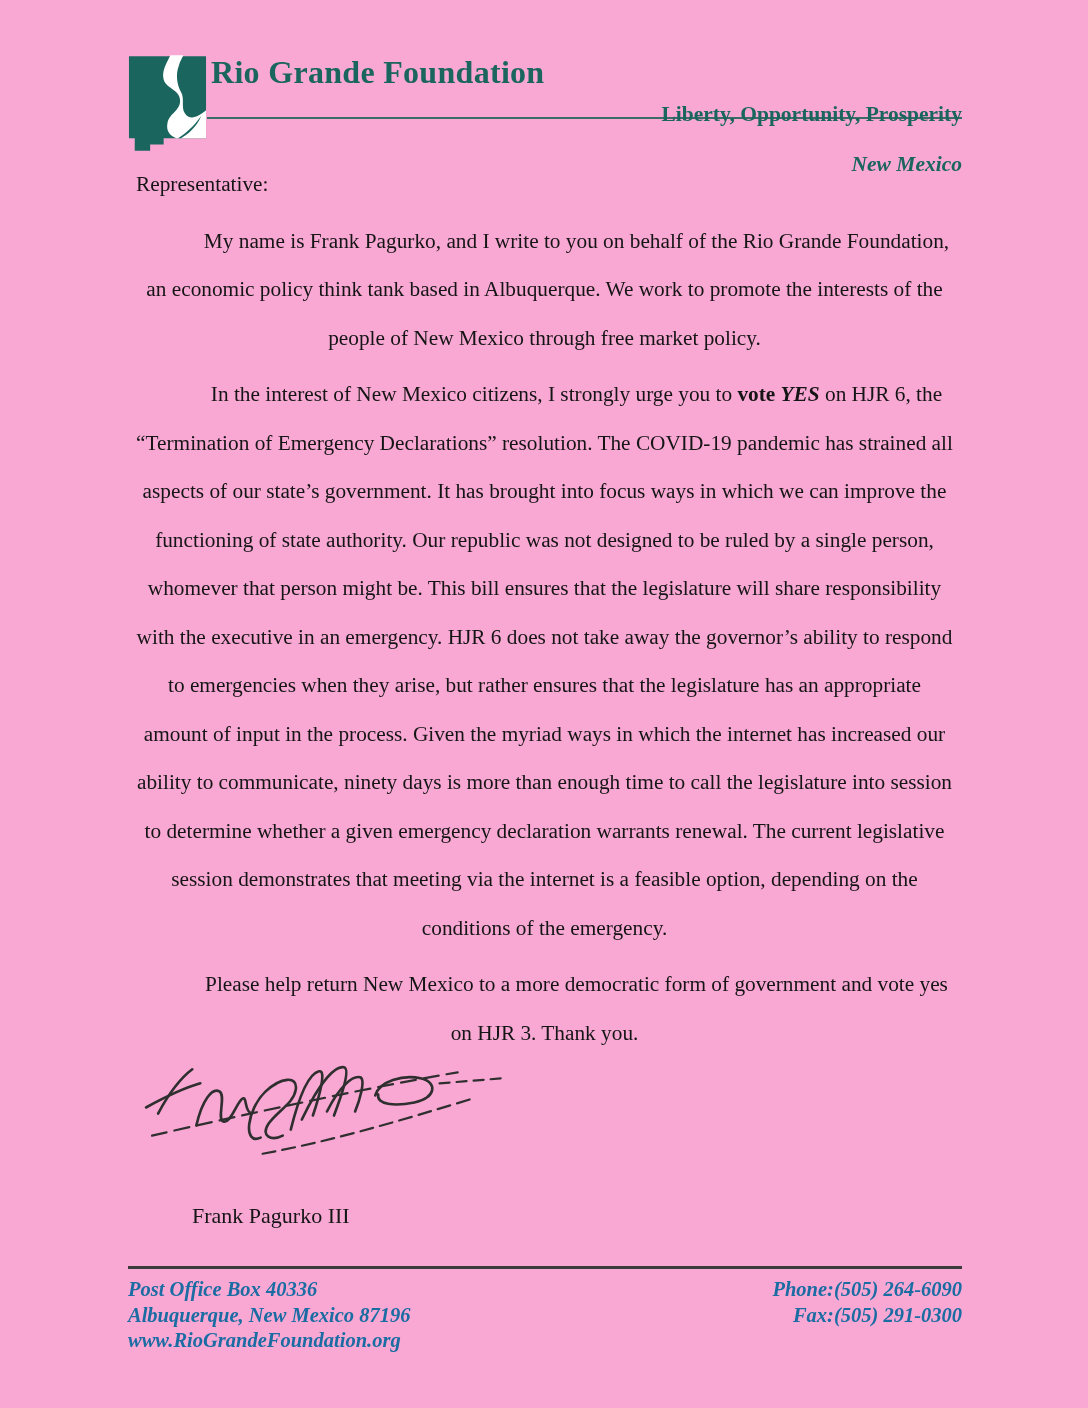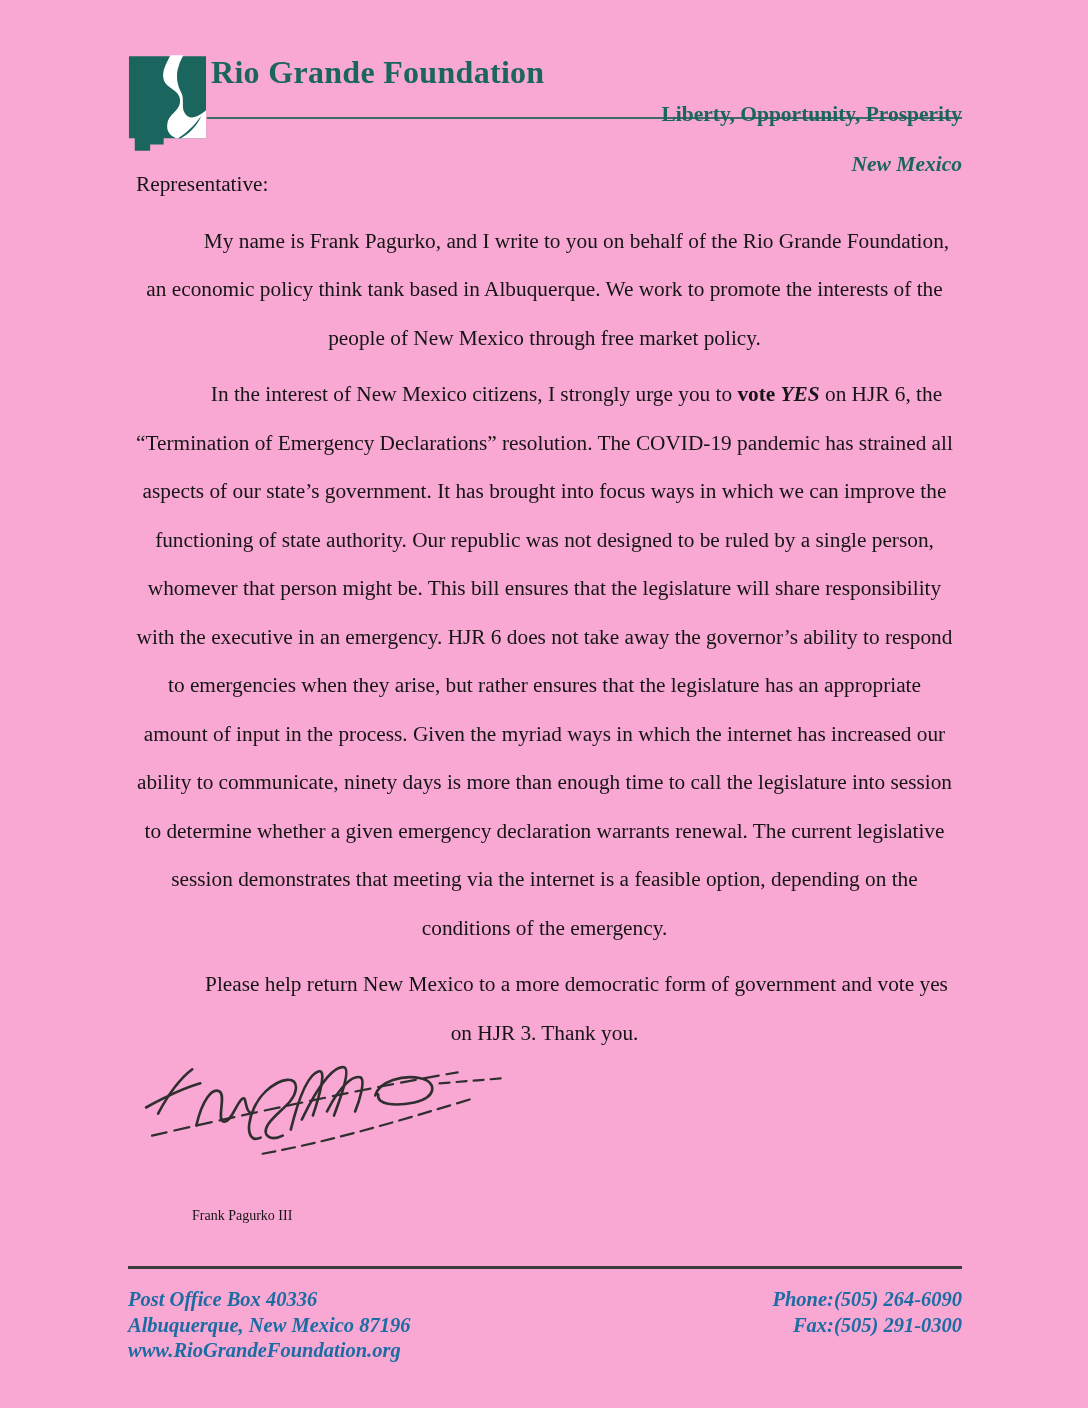--- a/index.html
+++ b/index.html
@@ -40,27 +40,27 @@
   
   .letter-body {
     position: absolute; left: 128px; top: 152px; width: 833px;
     font-size: 21.3px; line-height: 48.5px; text-align: left;
   }
   .letter-body p { margin: 8px; }
   .para { text-indent: 64px; text-align: center; }
 
   
   .signature-svg { position: absolute; left: 138px; top: 1046px; width: 392px; height: 128px; }
-  .signer-name { position: absolute; left: 192px; top: 1203px; font-size: 14px; line-height: 26px; }
+  .signer-name { position: absolute; left: 192px; top: 1203px; font-size: 22px; line-height: 26px; }
 
   
   .footer {
     position: absolute; left: 128px; top: 1266px; width: 834px;
     border-top: 3px solid #3c3c3c;
-    padding-top: 18px;
+    padding-top: 8px;
     display: flex; justify-content: space-between; align-items: flex-start;
     font-weight: bold; font-style: italic;
     font-size: 20.5px; line-height: 25.5px;
     color: #1a6ca3;
   }
   .footer-right { text-align: right; }
   .contact-label { }
 </style>
 </head>
 <body>

